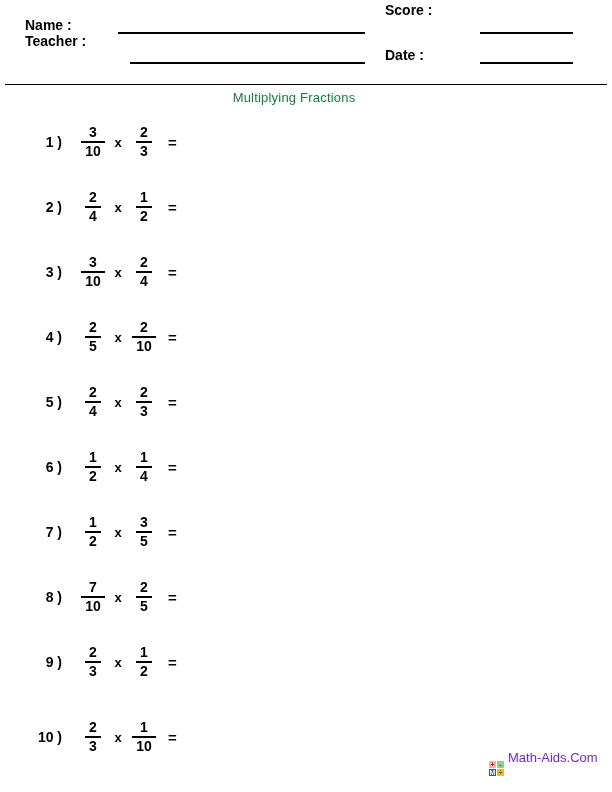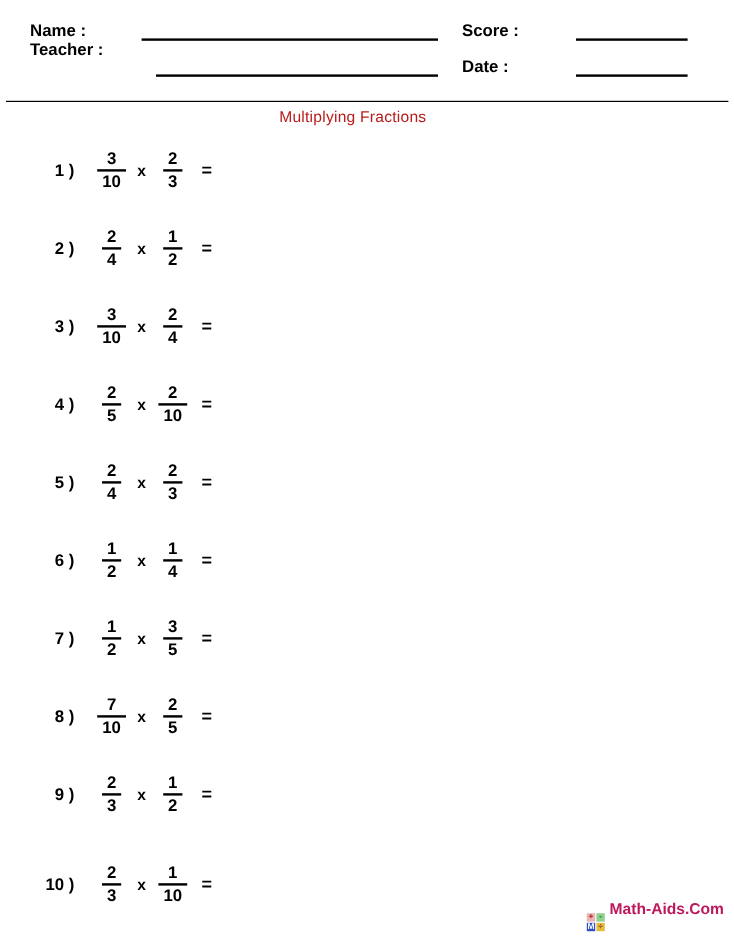--- a/index.html
+++ b/index.html
@@ -19,38 +19,38 @@
     font-weight:bold;
     white-space:pre;
   }
   .hline {
     position:absolute;
     height:0;
     border-bottom:2px solid #000;
   }
   .lbl-name    { left:25px;  top:17px; }
   .lbl-teacher { left:25px;  top:33px; }
-  .lbl-score   { left:385px; top:17px;text-align:right; }
+  .lbl-score   { left:385px; top:2px;text-align:right; }
   .lbl-date    { left:385px; top:47px; }
   .ln-name     { left:118px; top:32px; width:247px; }
   .ln-teacher  { left:130px; top:62px; width:235px; }
   .ln-score    { left:480px; top:32px; width:93px; }
   .ln-date     { left:480px; top:62px; width:93px; }
 
   .divider {
     position:absolute;
     left:5px; top:84px; width:602px;
     height:0; border-bottom:1px solid #000;
   }
   .title {
     position:absolute;
     left:0; top:90px; width:588px;
     text-align:center;
     font-size:13px;
-    color:#b91c1c;
+    color:#15803d;
     letter-spacing:0.2px;
   }
 
   
   .prob-row {
     position:absolute;
     left:15px;
     height:42px;
     display:flex;
     align-items:center;
@@ -113,24 +113,23 @@
     font-size:7px;
     line-height:7px;
     font-weight:bold;
     text-align:center;
     overflow:hidden;
   }
   .brand-link {
     position:absolute;
     left:508px; top:750px;
     font-size:13px;
-    color:#be185d;
+    color:#6d28d9;
     text-decoration:none;
     cursor:pointer;
-    font-weight:bold;
   }
 </style>
 </head>
 <body>
 
 <div class="page">
 
   <div class="header">
     <span class="hlabel lbl-name">Name :</span>
     <span class="hline ln-name"></span>

